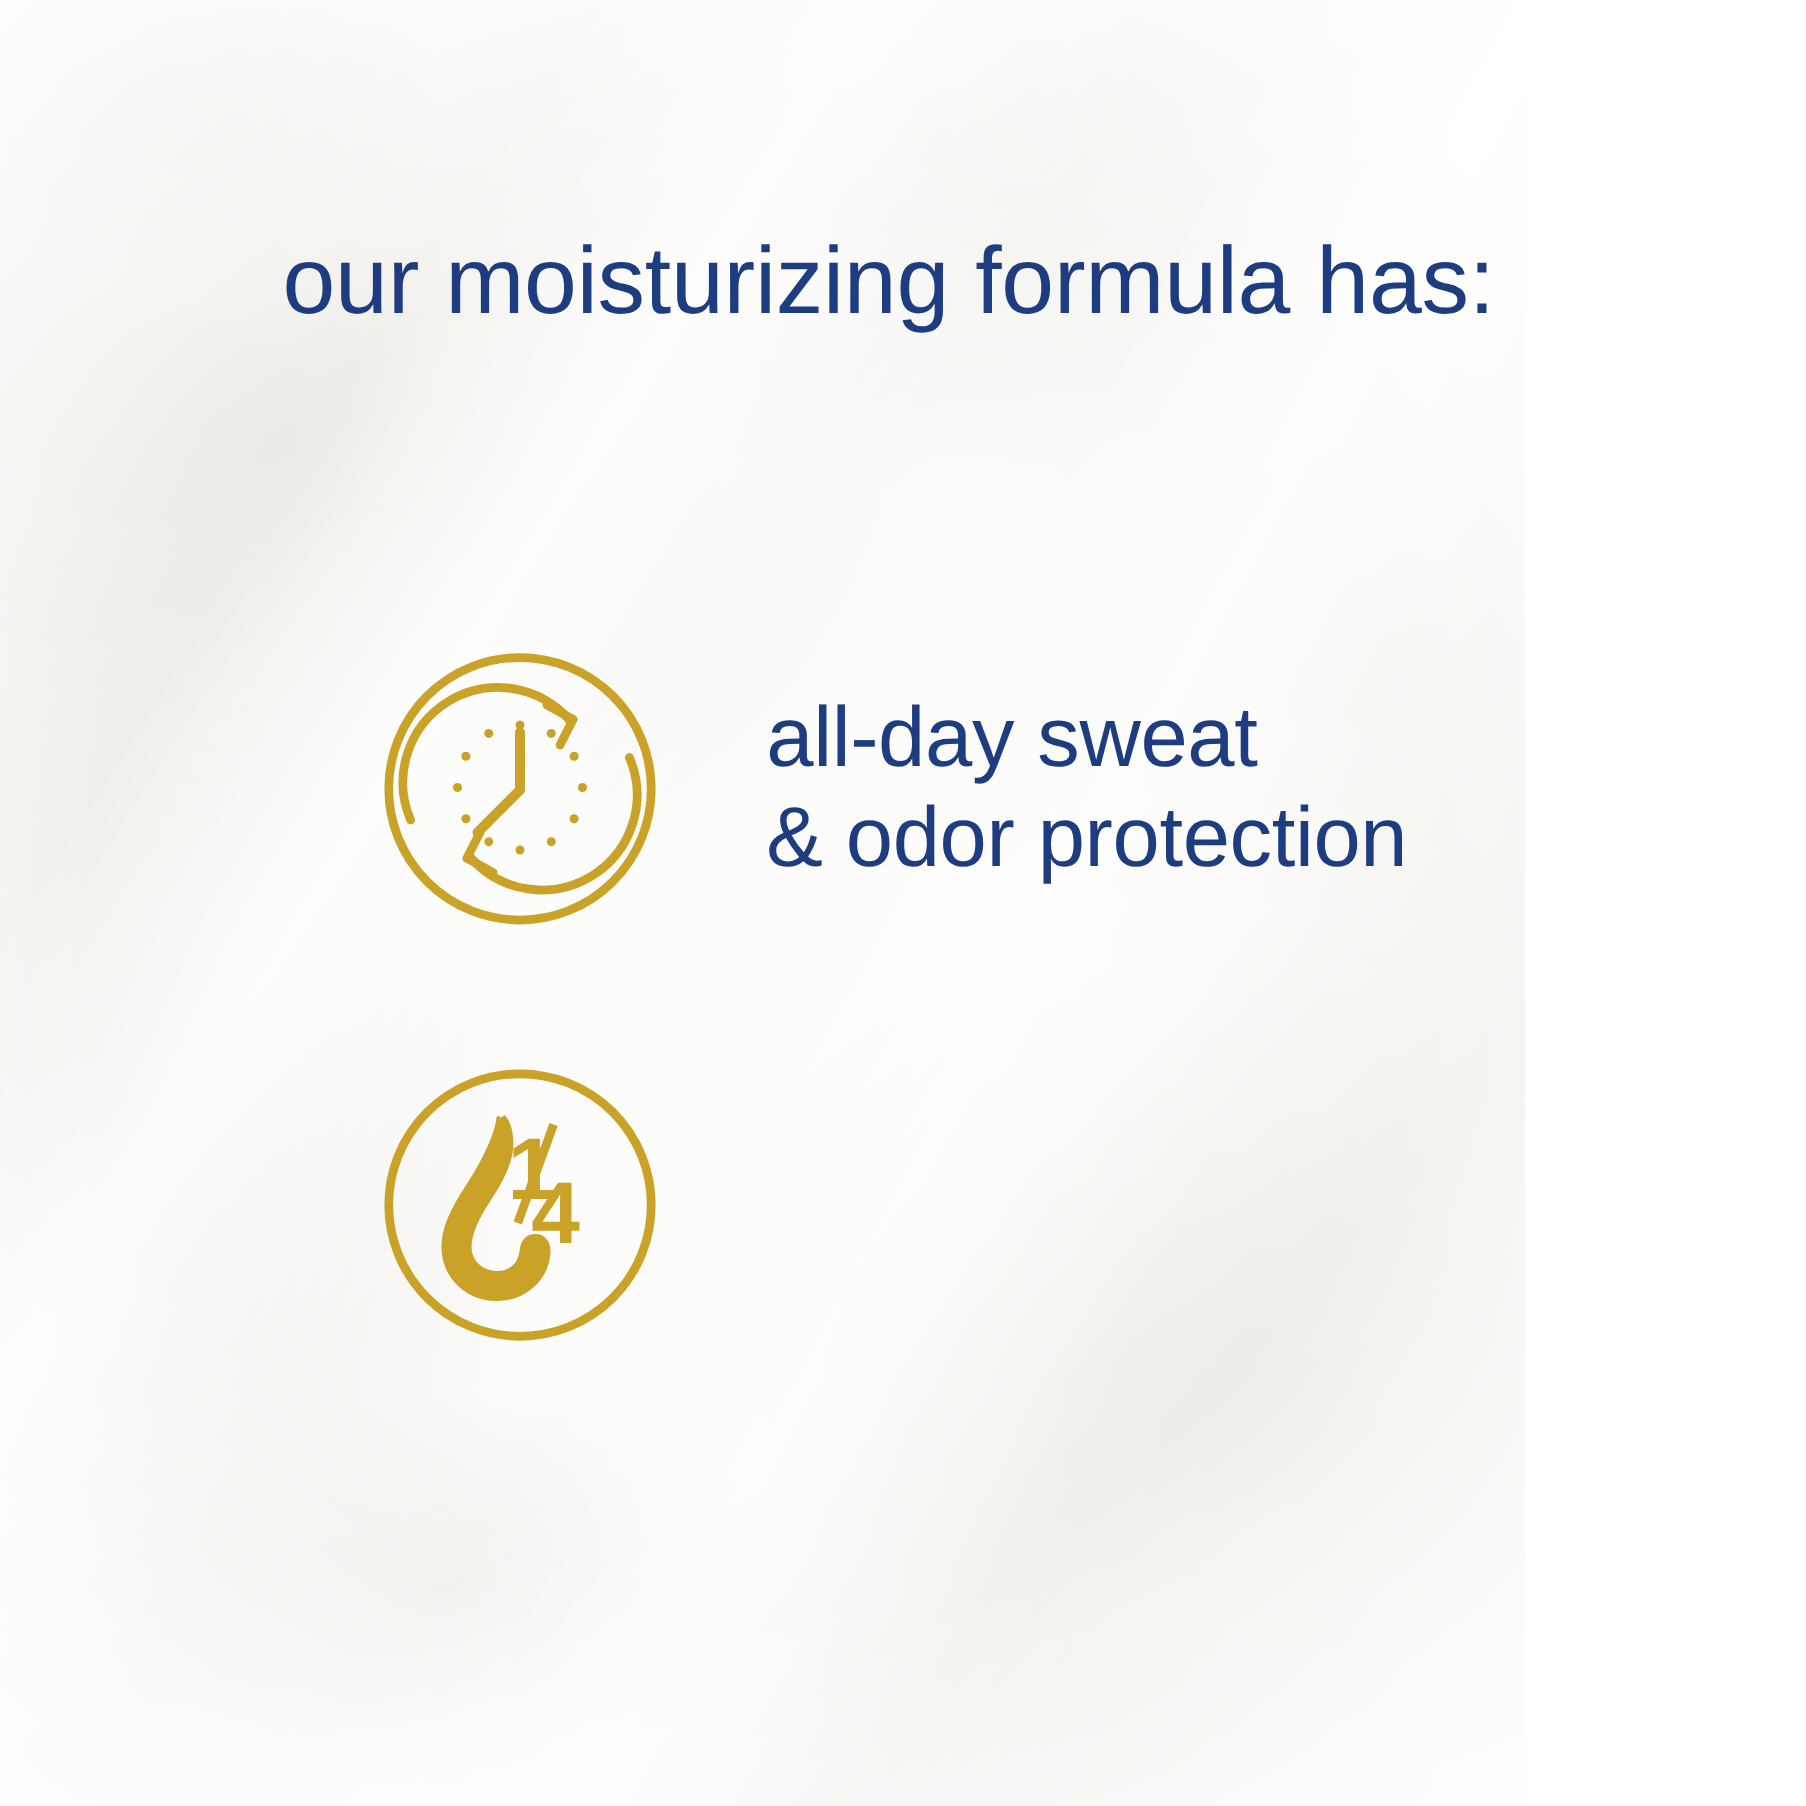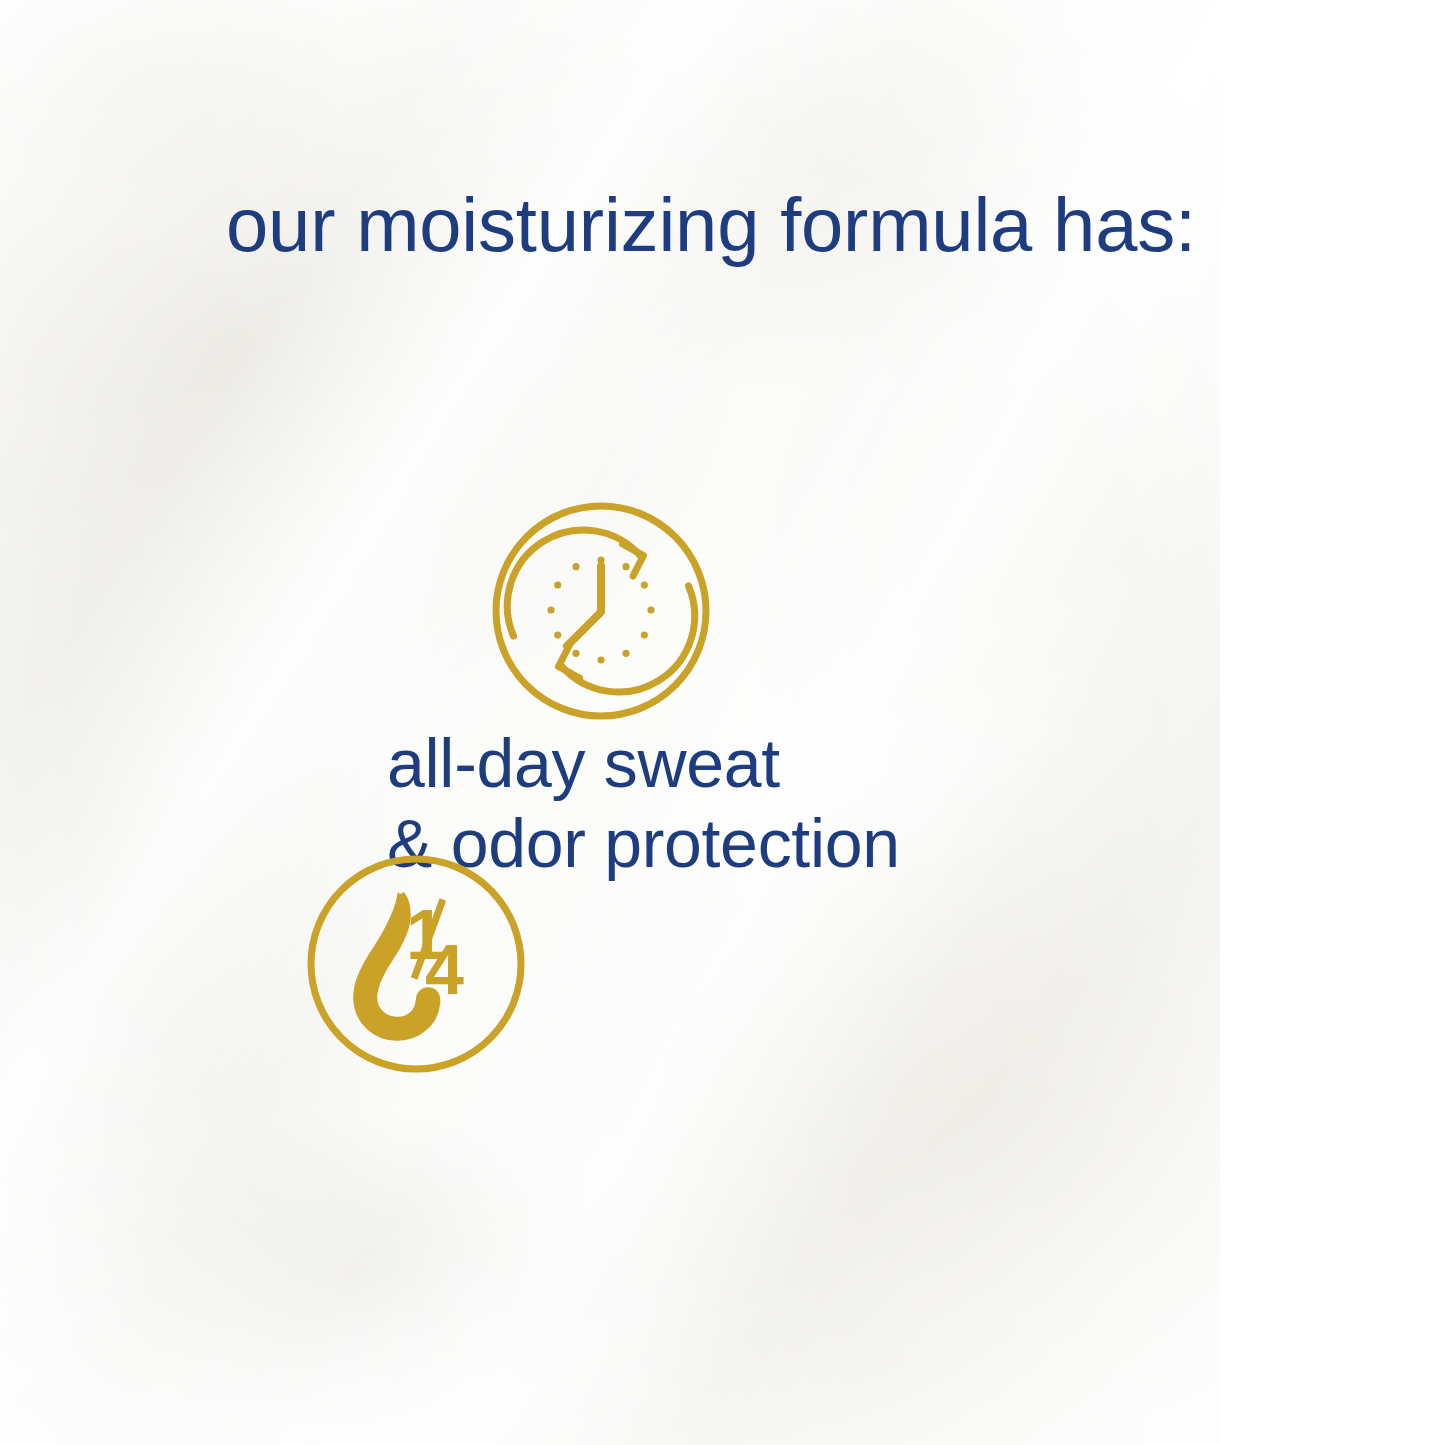--- a/index.html
+++ b/index.html
@@ -71,21 +71,21 @@
     color:#1e3c80;
     white-space:nowrap;
   }
 
   
   .benefit-row {
     position:absolute;
     display:flex;
     align-items:center;
   }
-  #benefit-row-0 { left:303px; top:498px;flex-direction:column; }
+  #benefit-row-0 { left:303px; top:518px; }
   #benefit-row-1 { left:303px; top:851px; }
 
   .benefit-icon {
     flex:0 0 auto;
     width:226px;
     height:226px;
     display:block;
   }
 
   .benefit-text {

